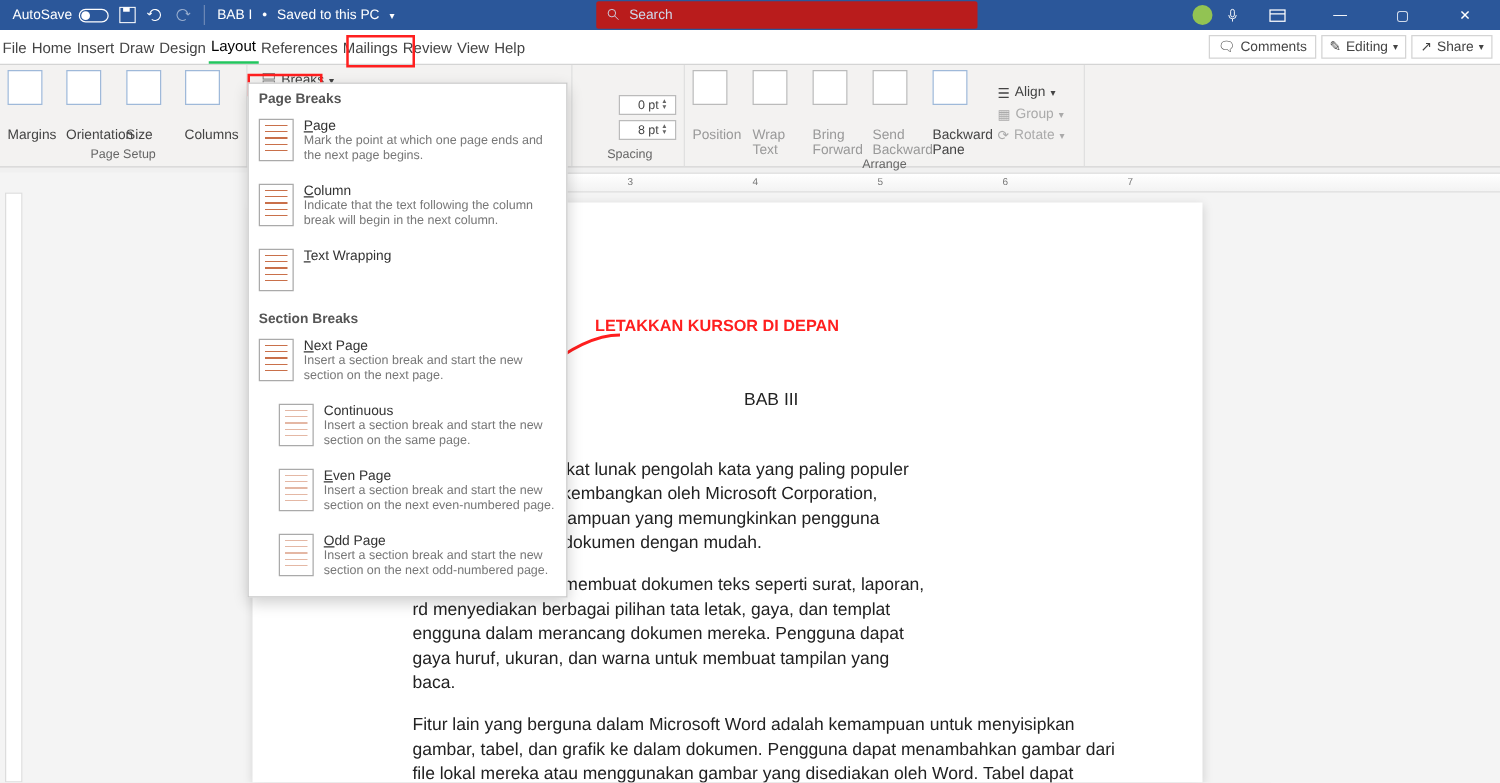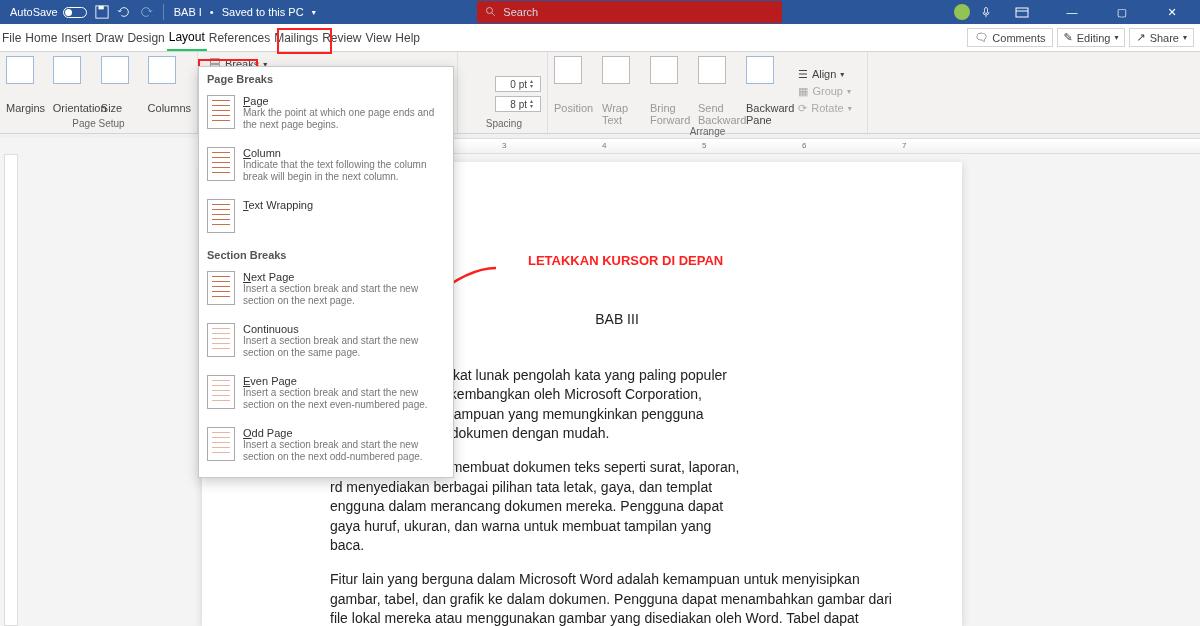--- a/index.html
+++ b/index.html
@@ -46,21 +46,21 @@
 
 
 .breaks-dd { position: absolute; left: 198px; top: 66px; width: 256px; background: #fff; border: 1px solid #c8c8c8; box-shadow: 0 4px 12px rgba(0,0,0,.2); z-index: 20; font-size: 11px; color: #444; padding-bottom: 4px; }
 .dd-section { padding: 6px 8px 4px 8px; font-weight: 600; color: #555; font-size: 11px; }
 .dd-item { display: flex; gap: 8px; padding: 6px 8px 10px 8px; cursor: pointer; }
 .dd-ico { width: 28px; height: 34px; border: 1px solid #aaa; background: #fff; position: relative; flex-shrink: 0; }
 .dd-ico .lines { position: absolute; left: 4px; right: 4px; top: 4px; bottom: 4px; background: repeating-linear-gradient(#c9704a 0 1px, transparent 1px 5px); }
 .dd-text .ttl { font-size: 11px; color: #333; }
 .dd-text .ttl .ul { text-decoration: underline; }
 .dd-text .desc { font-size: 10px; color: #777; line-height: 12px; }
-.dd-item.grey { color: #888; }
+.dd-item.grey { color: #888; margin-left: 16px; }
 
 
 .work { position: absolute; left: 0; top: 138px; right: 0; bottom: 0; background: #f4f4f4; }
 .hruler { height: 16px; background: linear-gradient(#fff,#f3f3f3); margin-left: 202px; border-top: 1px solid #ddd; border-bottom: 1px solid #ddd; position: relative; font-size: 8px; color: #777; }
 .hruler .tick { position: absolute; top: 2px; }
 .vruler { position: absolute; left: 4px; top: 16px; width: 14px; bottom: 0; background: #fff; border: 1px solid #ddd; }
 .page { position: absolute; left: 202px; top: 24px; width: 760px; bottom: 0; background: #fff; box-shadow: 0 2px 8px rgba(0,0,0,.15); }
 .doc { position: absolute; left: 128px; top: 148px; right: 58px; font-family: Arial, sans-serif; font-size: 14px; color: #222; line-height: 1.4; }
 .doc .title { text-align: center; font-size: 14px; margin-bottom: 36px; }
 .doc p { margin-bottom: 14px; }
@@ -340,21 +340,21 @@
   <div class="vruler"></div>
   <div class="page">
     <div class="doc">
       <div class="title">BAB III</div>
       <p><span>n salah satu perangkat lunak pengolah kata yang paling populer</span><br><span>di seluruh dunia. Dikembangkan oleh Microsoft Corporation,</span><br><span>rbagai fitur dan kemampuan yang memungkinkan pengguna</span><br><span>edit, dan mengatur dokumen dengan mudah.</span></p>
       <p><span>d, pengguna dapat membuat dokumen teks seperti surat, laporan,</span><br><span>rd menyediakan berbagai pilihan tata letak, gaya, dan templat</span><br><span>engguna dalam merancang dokumen mereka. Pengguna dapat</span><br><span> gaya huruf, ukuran, dan warna untuk membuat tampilan yang</span><br><span>baca.</span></p>
       <p>Fitur lain yang berguna dalam Microsoft Word adalah kemampuan untuk menyisipkan gambar, tabel, dan grafik ke dalam dokumen. Pengguna dapat menambahkan gambar dari file lokal mereka atau menggunakan gambar yang disediakan oleh Word. Tabel dapat digunakan untuk mengatur data secara terstruktur, sedangkan grafik membantu visualisasi data dengan lebih jelas.</p>
     </div>
   </div>
 
-  <div class="annot" style="left:528px; top:115px">LETAKKAN KURSOR DI DEPAN</div>
+  <div class="annot" style="left:476px; top:115px">LETAKKAN KURSOR DI DEPAN</div>
   <div class="arrow" style="left:418px; top:126px">
     <svg viewBox="0 0 80 40">
         <defs>
           <marker id="ah" markerWidth="8" markerHeight="8" refX="2" refY="4" orient="auto">
             <path d="M0,0 L8,4 L0,8 z" fill="#ff1f1f"></path>
           </marker>
         </defs>
         <path d="M78,4 Q50,4 14,34" fill="none" stroke="#ff1f1f" stroke-width="2.5" marker-end="url(#ah)"></path>
       </svg>
   </div>

